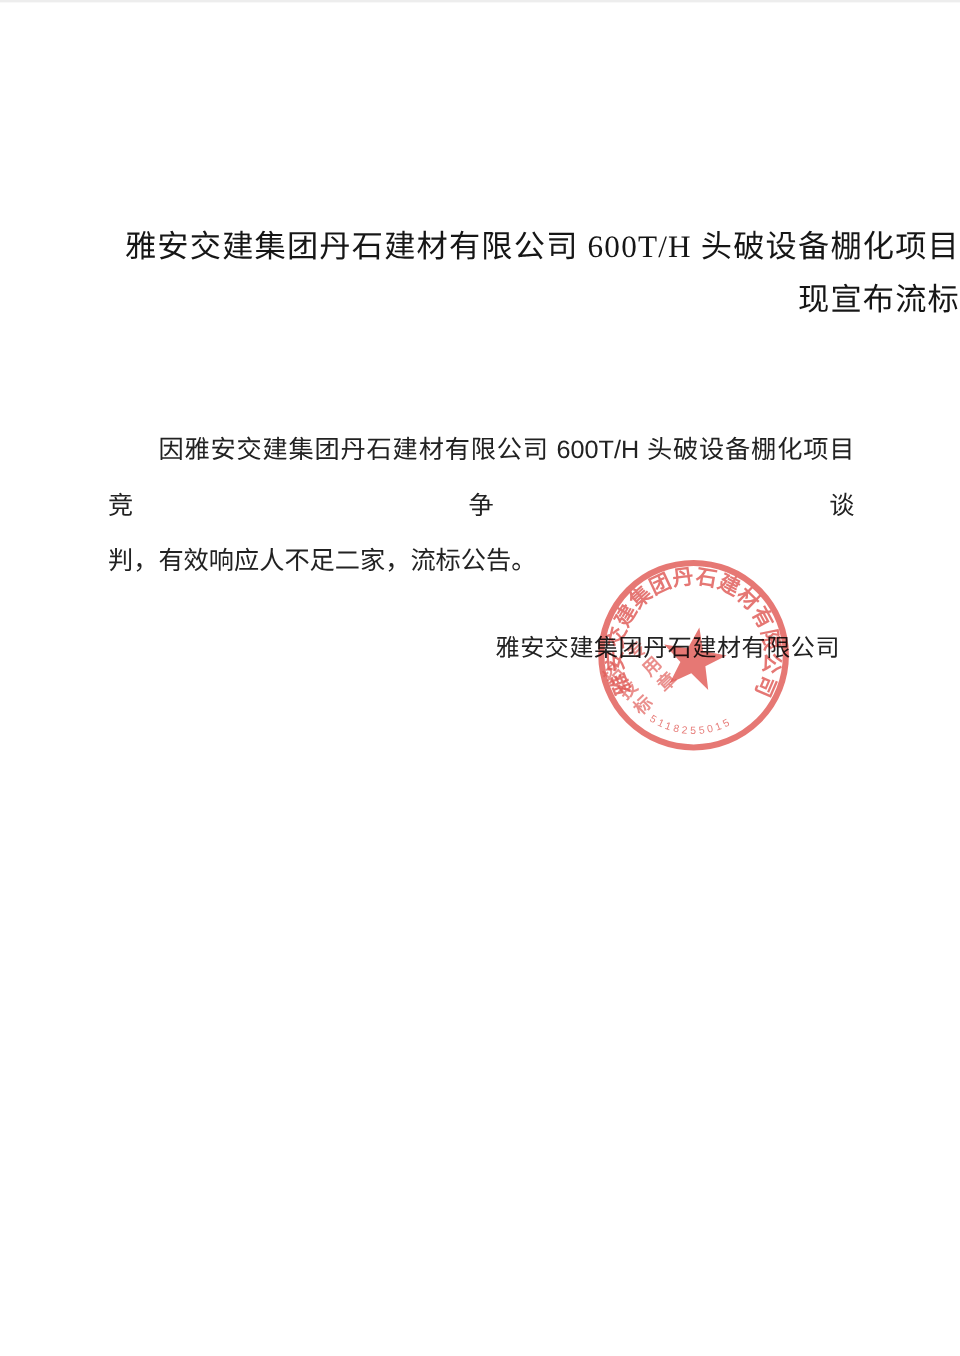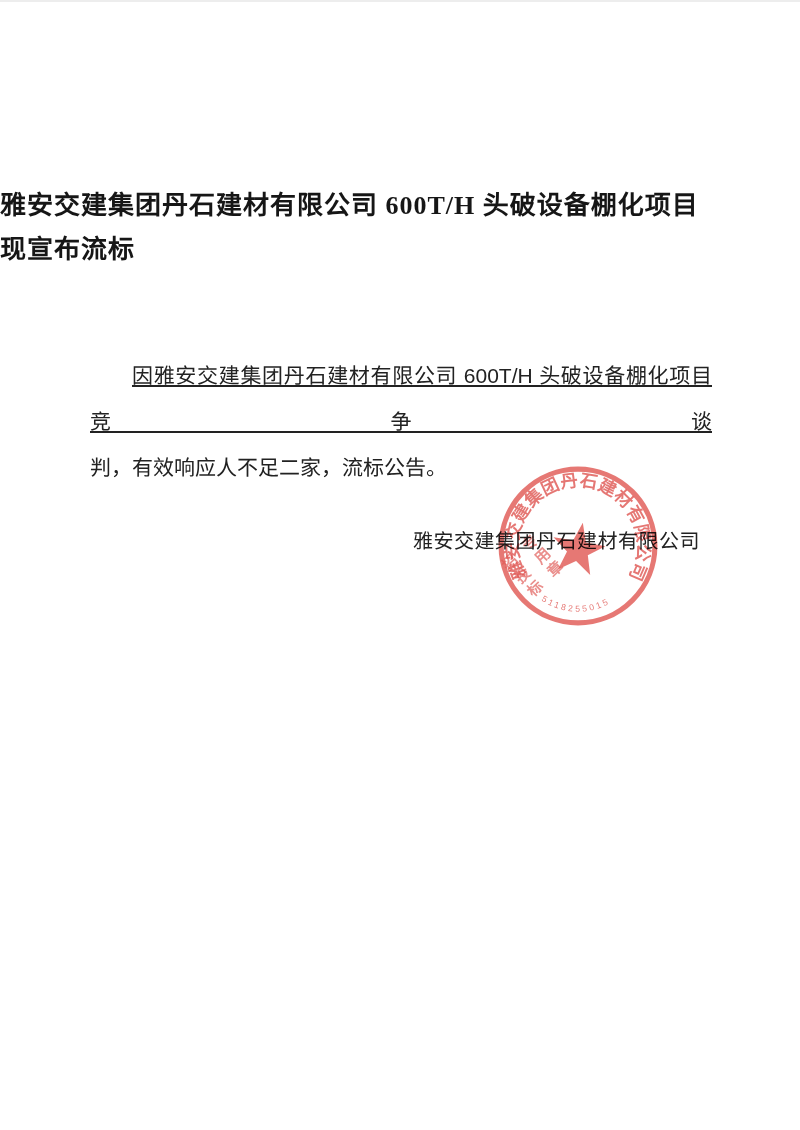--- a/index.html
+++ b/index.html
@@ -12,36 +12,36 @@
     overflow: hidden;
   }
   .page {
     position: absolute; inset: 0;
     background: #ffffff;
     border-top: 2px solid #ededed;
   }
   
   .title-block {
     position: absolute; top: 182px; left: 0; right: 0;
-    text-align: left;
+    text-align: right;
     font-family: "Liberation Serif", "DejaVu Serif", serif;
-    font-weight: bold;
+    font-weight: normal;
     font-size: 26px;
     line-height: 44px;
     letter-spacing: 1px;
     color: #161616;
   }
   
   .body-block {
     position: absolute; top: 351px; left: 90px; right: 88px;
     font-size: 21px;
     line-height: 46px;
     color: #222222;
   }
-  .body-line.indent { text-indent: 2em; text-decoration: underline; }
+  .body-line.indent { text-indent: 2em; }
   .body-line.justify { text-align: justify; text-align-last: justify; }
   
   .sign-block {
     position: absolute; top: 517px; right: 100px;
     text-align: right;
     font-size: 20px;
     line-height: 44px;
     letter-spacing: 0.5px;
     color: #222222;
   }

